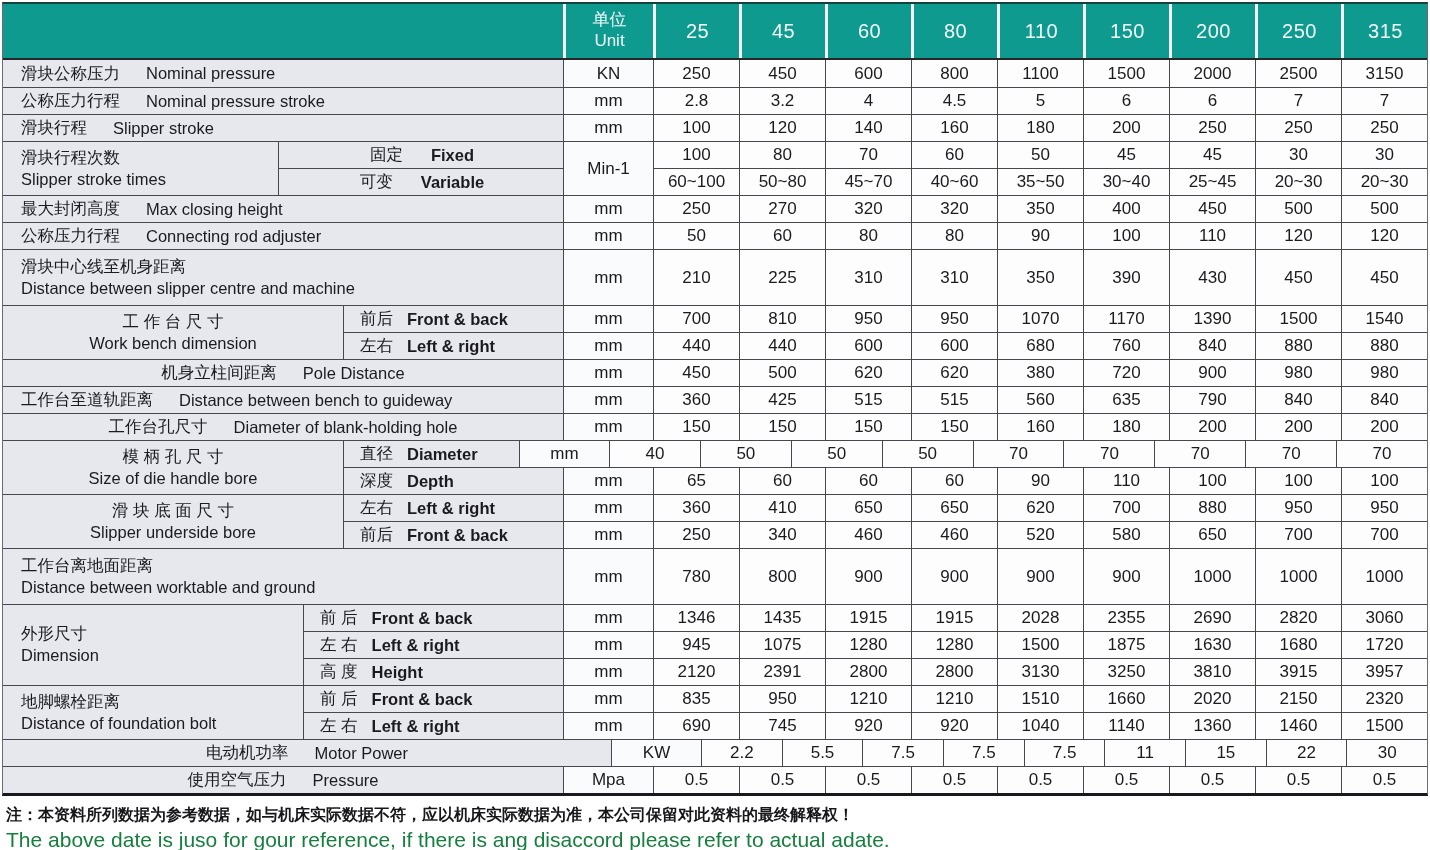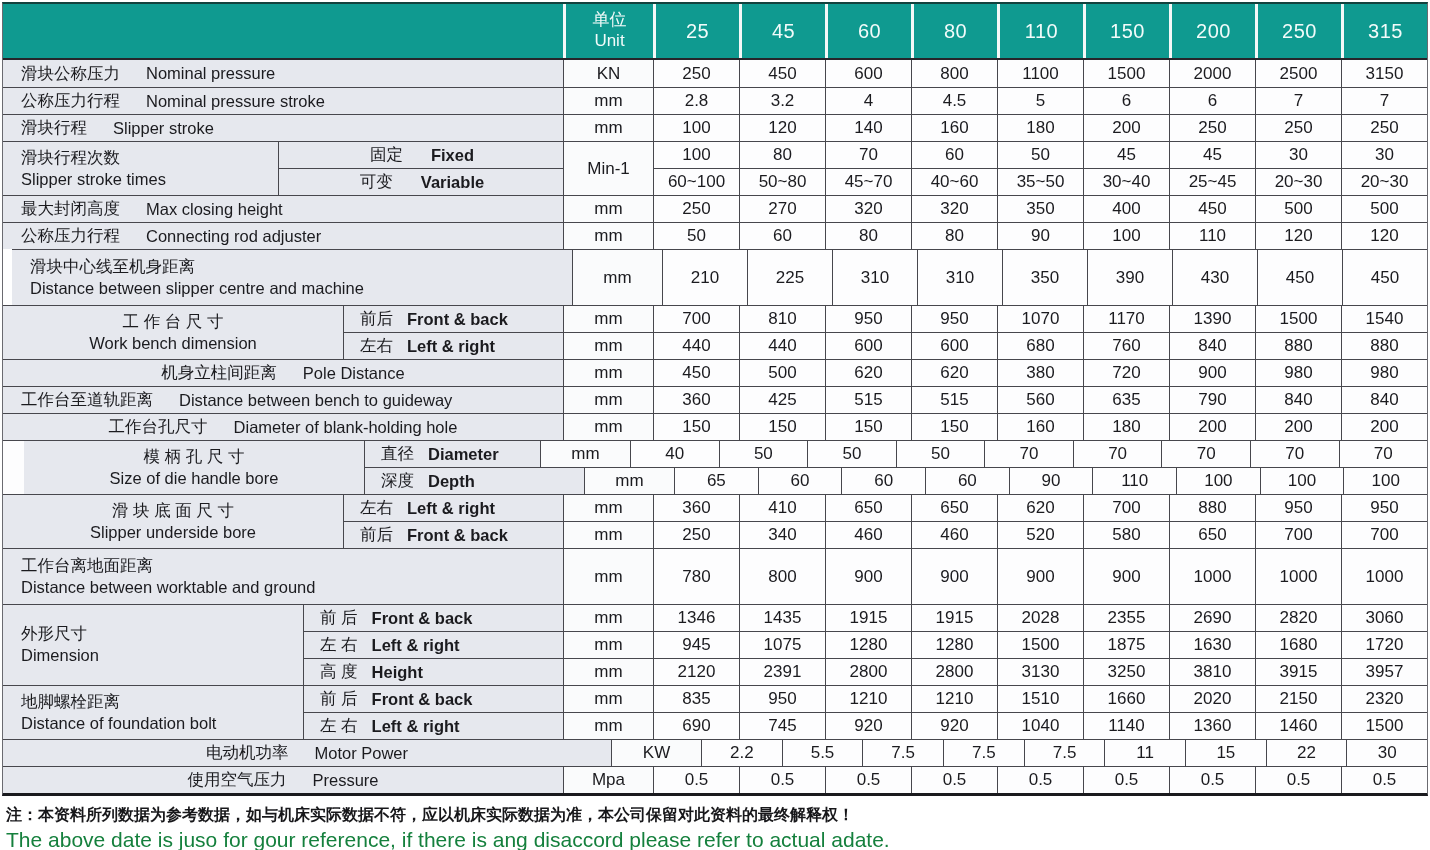--- a/index.html
+++ b/index.html
@@ -204,21 +204,21 @@
             <div class="val">60</div>
             <div class="val">80</div>
             <div class="val">80</div>
             <div class="val">90</div>
             <div class="val">100</div>
             <div class="val">110</div>
             <div class="val">120</div>
             <div class="val">120</div>
           </div>
         </div>
-        <div class="group" style="height: 56px; margin-left: 9px;">
+        <div class="group" style="height: 56px;">
           <div class="gl stacked al" style="width: 560px;">
             <span class="zh">滑块中心线至机身距离</span>
             <span class="en">Distance between slipper centre and machine</span>
           </div>
           <div class="unit">mm</div>
           <div class="vals">
             <div class="val">210</div>
             <div class="val">225</div>
             <div class="val">310</div>
             <div class="val">310</div>
@@ -321,21 +321,21 @@
             <div class="val">150</div>
             <div class="val">150</div>
             <div class="val">160</div>
             <div class="val">180</div>
             <div class="val">200</div>
             <div class="val">200</div>
             <div class="val">200</div>
           </div>
         </div>
         <div class="group" style="height: 54px;">
-          <div class="gl stacked ac" style="width: 340px; margin-left: 21px;">
+          <div class="gl stacked ac" style="width: 340px;">
             <span class="zh">模 柄 孔 尺 寸</span>
             <span class="en">Size of die handle bore</span>
           </div>
           <div class="stack">
             <div class="subrow">
               <div class="sublabel" style="width: 176px;">
                 <span class="zh">直径</span>
                 <span class="en">Diameter</span>
               </div>
               <div class="unit">mm</div>

